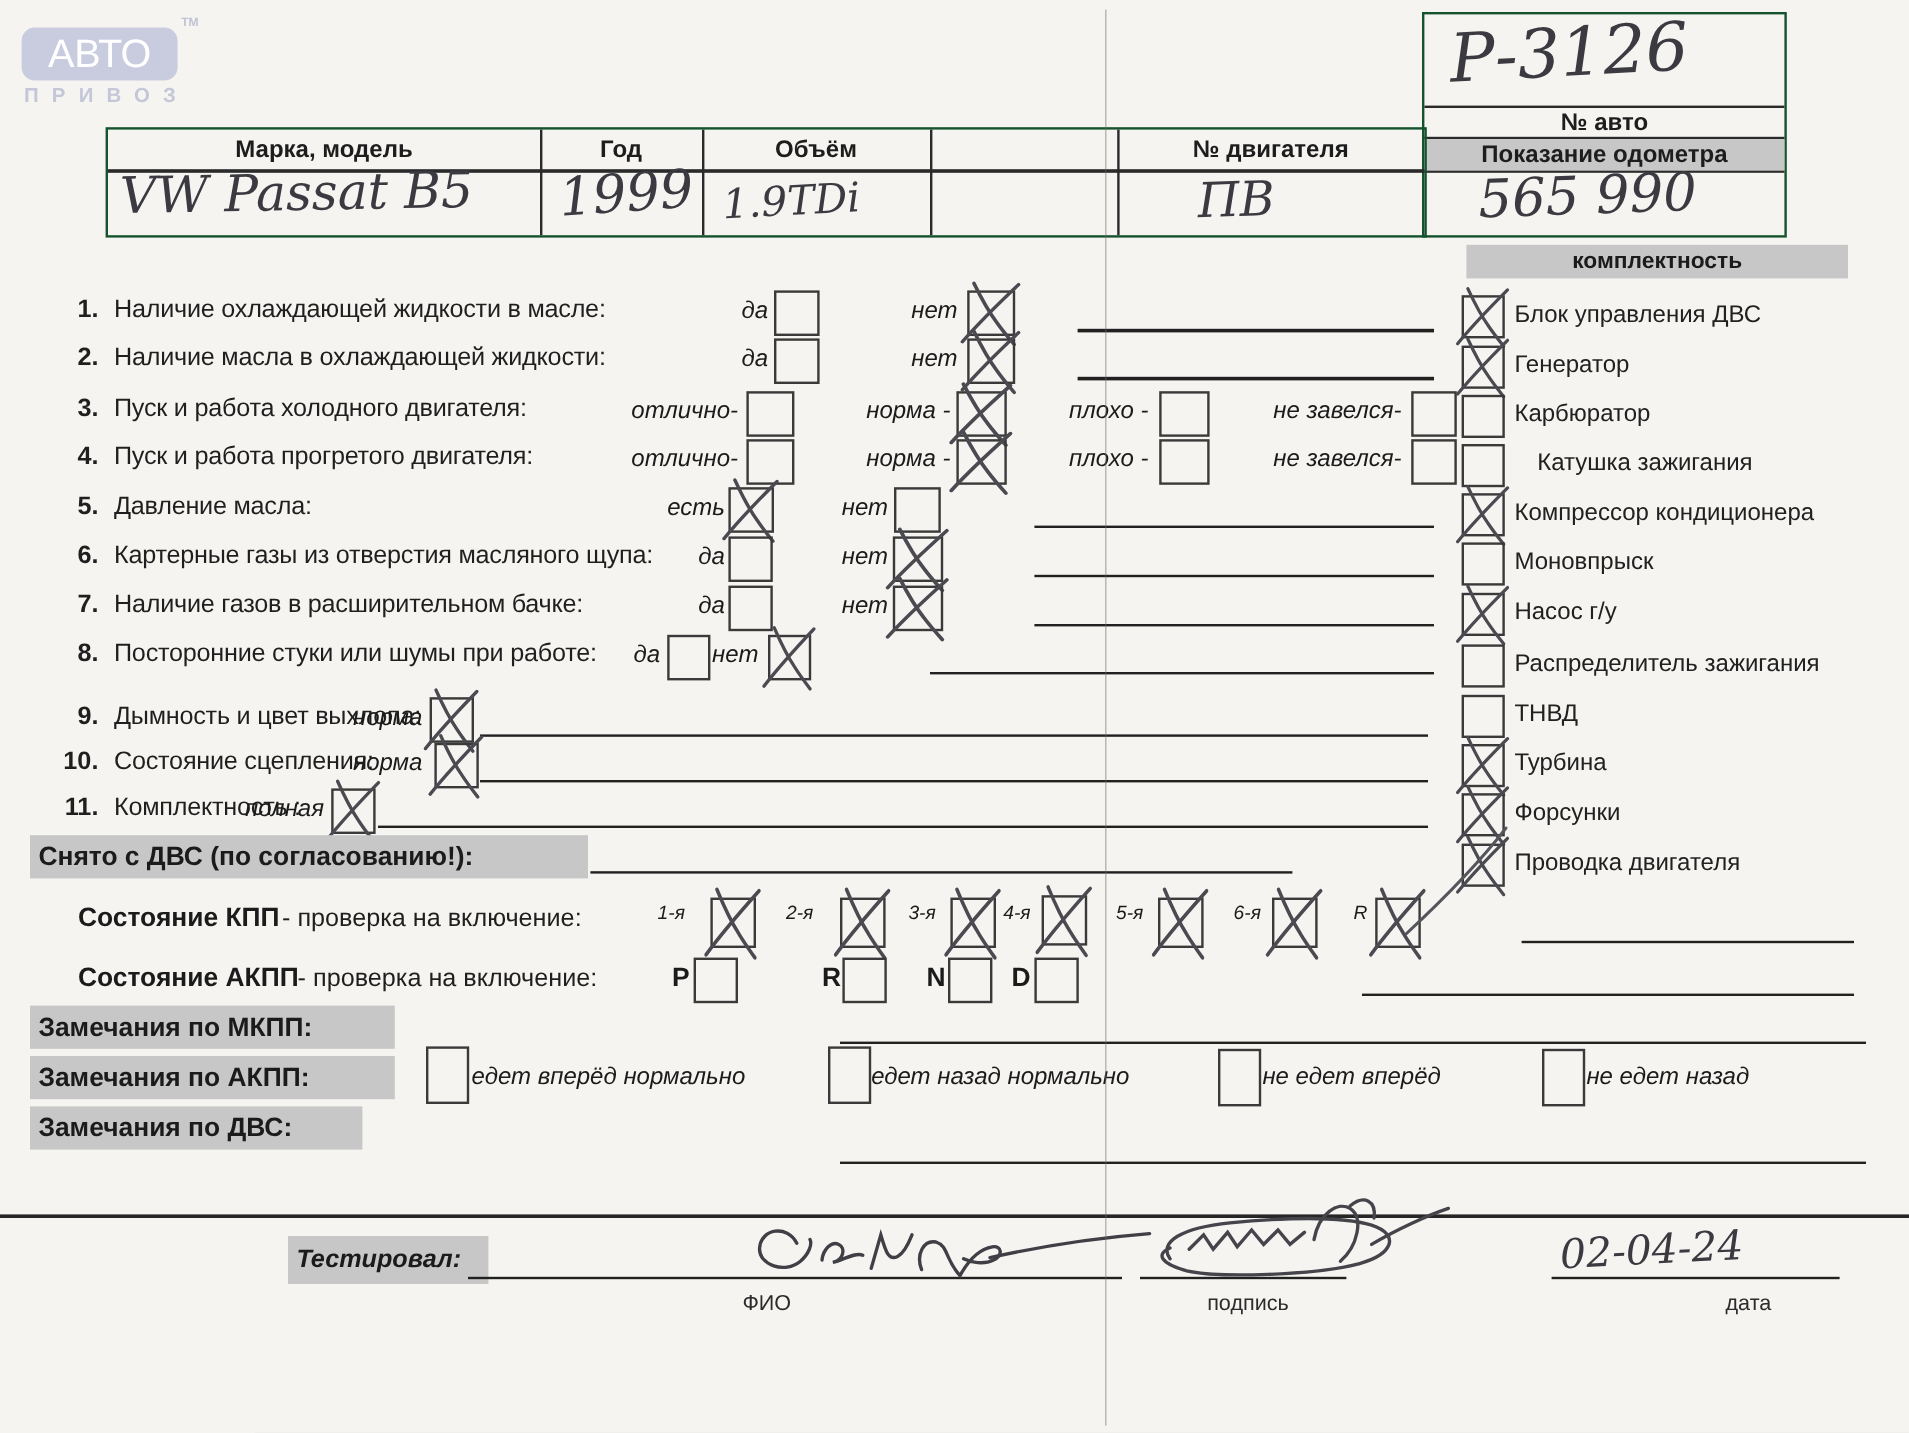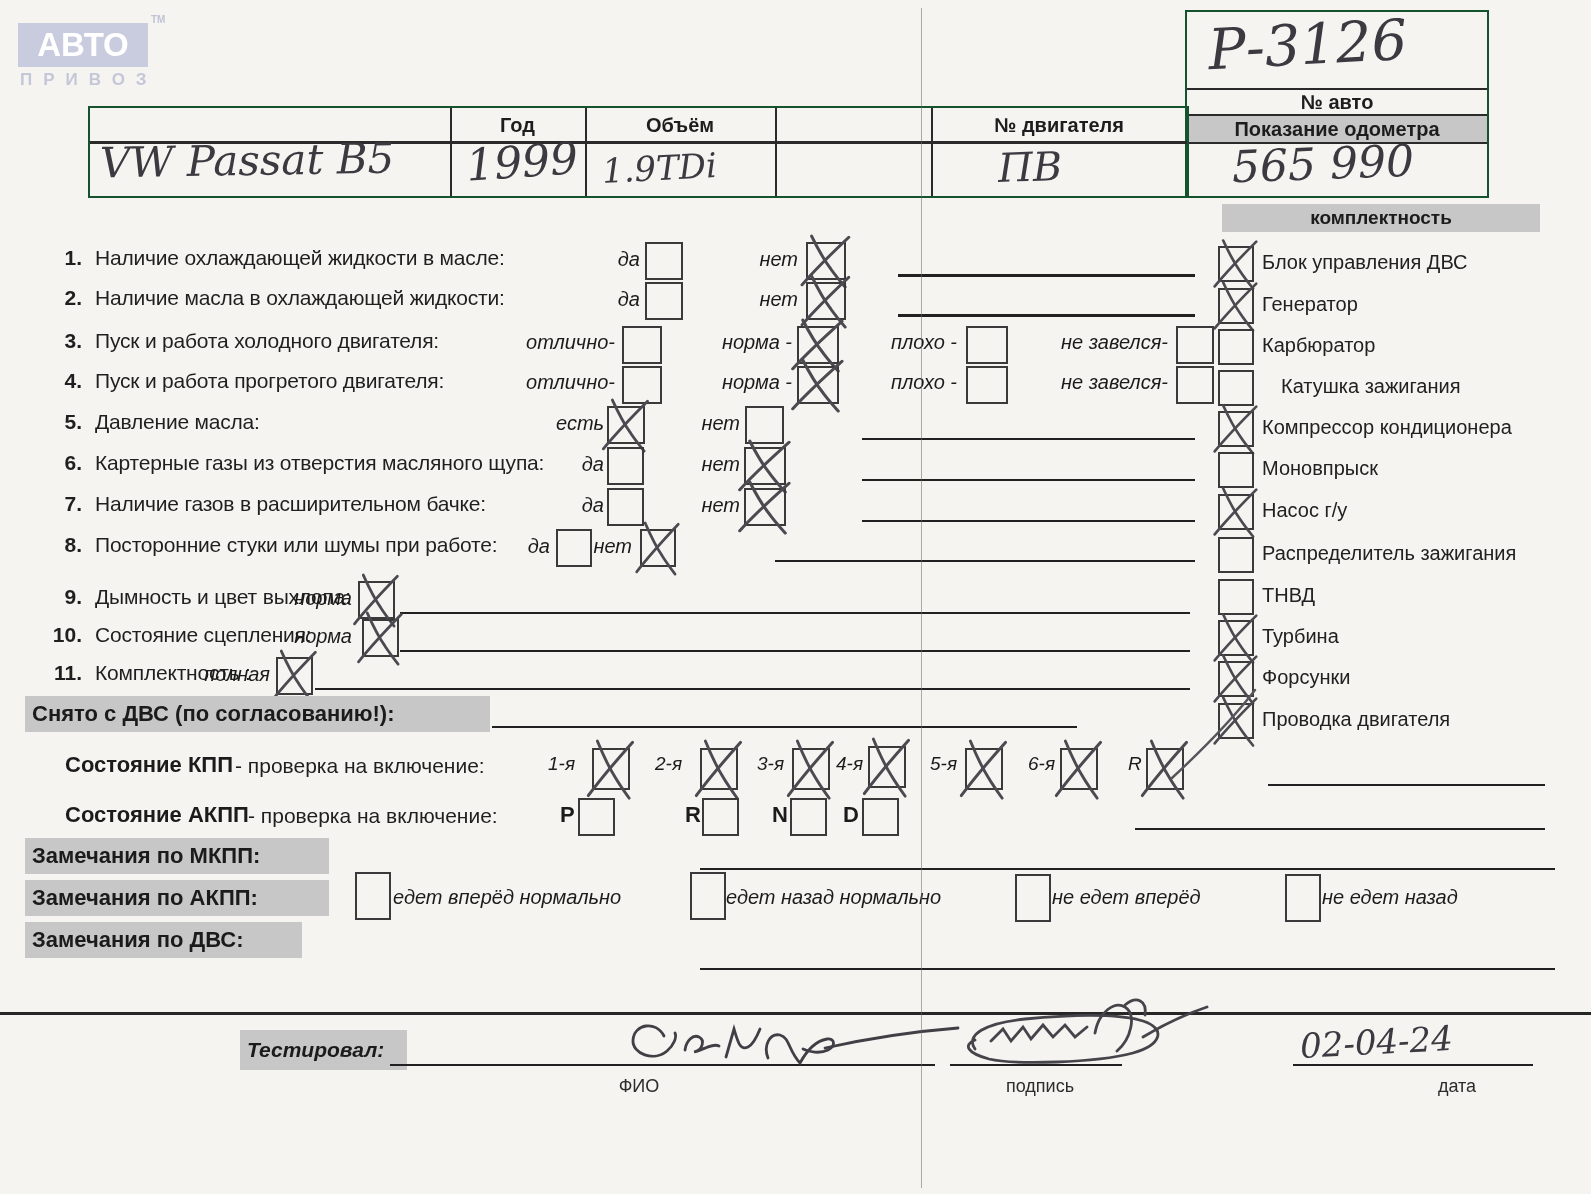--- a/index.html
+++ b/index.html
@@ -1,40 +1,40 @@
 <!DOCTYPE html>
 <html><head>
 <meta charset="utf-8">
 <style>
   html,body{margin:0;padding:0;background:#e8e7e4;}
   .page{position:relative;width:1591px;height:1194px;background:#f5f4f1;overflow:hidden;
         font-family:"Liberation Sans","DejaVu Sans",sans-serif;color:#232323;}
   .abs{position:absolute;}
   .title{font-weight:bold;font-size:30px;color:#2b2b2b;text-align:center;white-space:pre;letter-spacing:.5px;}
   
-  .logo-box{background:#c9ccdf;border-radius:0;text-align:center;color:#fff;font-weight:bold;}
+  .logo-box{background:#c9ccdf;border-radius:11px;text-align:center;color:#fff;font-weight:normal;}
   .logo-sub{color:#c4c7d8;font-weight:bold;letter-spacing:11px;font-size:17px;}
   .logo-tm{color:#c0c3d4;font-size:10px;font-weight:bold;}
   
   .frame{border:2px solid #14532d;}
   .vline{position:absolute;top:0;bottom:0;width:2px;background:#2a2a2a;}
   .hline{position:absolute;left:0;right:0;height:2px;background:#2a2a2a;}
   .th{position:absolute;font-weight:bold;font-size:20px;text-align:center;color:#1d1d1d;}
   .grey{background:#c7c7c7;}
   .bar{background:#c7c7c7;font-weight:bold;font-size:22px;color:#1b1b1b;line-height:36px;padding-left:7px;}
   
   .num{font-weight:bold;font-size:21px;text-align:right;color:#1f1f1f;}
   .lbl{font-size:21px;color:#1f1f1f;letter-spacing:-0.2px;}
   .opt{font-style:italic;font-size:20px;color:#1b1b1b;white-space:nowrap;}
   .cb{position:absolute;width:34px;height:34px;border:2px solid #3a3a3a;background:transparent;}
   .wline{position:absolute;height:0;border-bottom:2px solid #212121;}
   .thick{border-bottom-width:3px;}
   .boldpart{font-weight:bold;font-size:22px;color:#1b1b1b;}
   .restpart{font-size:21px;color:#1f1f1f;}
-  .gear{font-style:italic;font-size:19px;color:#1b1b1b;}
+  .gear{font-style:italic;font-size:16px;color:#1b1b1b;}
   .pletter{font-size:22px;color:#1b1b1b;font-weight:bold;}
   .eq-lbl{font-size:20px;color:#212121;}
   .small-lbl{font-size:18px;color:#2c2c2c;text-align:center;}
   
   .hand{font-family:"DejaVu Serif","Liberation Serif",serif;font-style:italic;color:#3a3a40;white-space:nowrap;}
   .fold{position:absolute;left:921px;top:8px;width:1px;height:1180px;background:rgba(110,108,100,.55);}
 </style>
 </head>
 <body>
 
@@ -55,20 +55,21 @@
   </div>
   <div class="abs hand" style="left:1208px;top:12px;font-size:56px;transform:rotate(-3deg);">Р-3126</div>
   <div class="abs hand" style="left:1232px;top:138px;font-size:44px;transform:rotate(-2deg);">565 990</div>
 
   <div class="abs frame" style="left:88px;top:106px;width:1097px;height:88px;">
     <div class="vline" style="left:360px;"></div>
     <div class="vline" style="left:495px;"></div>
     <div class="vline" style="left:685px;"></div>
     <div class="vline" style="left:841px;"></div>
     <div class="hline" style="top:33px;height:3px;"></div>
+    <div class="th" style="left:0;top:6px;width:360px;">Марка, модель</div>
     <div class="th" style="left:360px;top:6px;width:135px;">Год</div>
     <div class="th" style="left:495px;top:6px;width:190px;">Объём</div>
     <div class="th" style="left:841px;top:6px;width:256px;">№ двигателя</div>
   </div>
   <div class="abs hand" style="left:100px;top:136px;font-size:42px;transform:rotate(-1deg);">VW Passat B5</div>
   <div class="abs hand" style="left:466px;top:136px;font-size:44px;transform:rotate(-4deg);">1999</div>
   <div class="abs hand" style="left:602px;top:148px;font-size:34px;transform:rotate(-3deg);">1.9TDi</div>
   <div class="abs hand" style="left:998px;top:144px;font-size:40px;transform:rotate(-2deg);">ПВ</div>
 
   <div>

